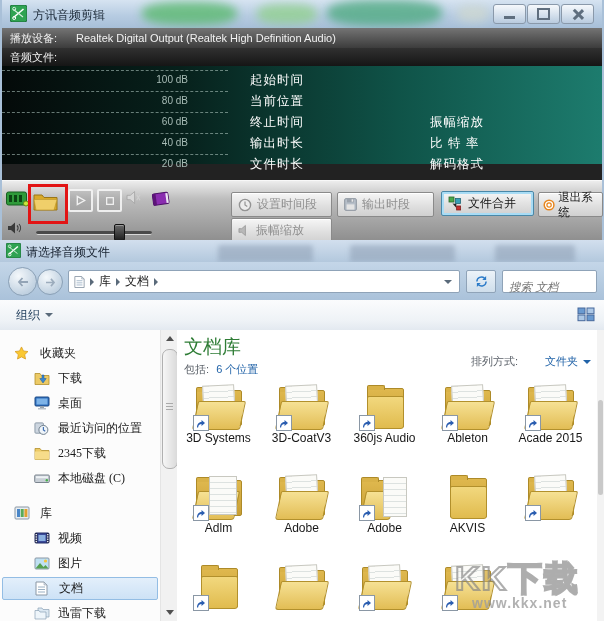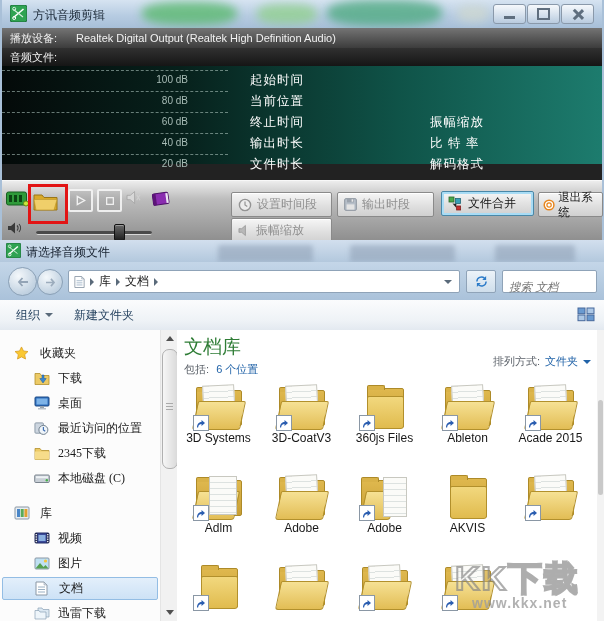--- a/index.html
+++ b/index.html
@@ -102,21 +102,21 @@
   .sthumb{position:absolute;left:1px;top:19px;width:14px;height:118px;border:1px solid #b0b0b0;border-radius:7px;
           background:linear-gradient(90deg,#f6f6f6,#dadada);}
   .sthumb::after{content:"";position:absolute;left:3px;top:53px;width:7px;height:7px;
                  background:repeating-linear-gradient(#aaa 0 1px,transparent 1px 3px);}
   
   .marea{position:absolute;left:177px;top:0;right:7px;bottom:0;overflow:hidden;background:#fff;}
   .lib-title{position:absolute;left:7px;top:4px;font-size:19px;color:#2f7d36;}
   .lib-sub{position:absolute;left:7px;top:32px;font-size:11px;color:#5a6068;}
   .lib-sub .link{color:#2163a8;margin-left:4px;}
   .arrange{position:absolute;right:6px;top:24px;font-size:11px;color:#5a6068;display:flex;align-items:center;gap:5px;}
-  .arrange .val{color:#2163a8;}
+  .arrange .val{color:#2163a8;margin-left:22px;}
   .fgrid{position:absolute;left:0;top:54px;display:grid;grid-template-columns:repeat(5,83px);grid-auto-rows:90px;}
   .cell{width:83px;text-align:center;}
   .fname{font-size:12px;color:#181818;line-height:14px;margin-top:1px;padding:0 4px;word-wrap:break-word;}
   .ficon{position:relative;width:54px;height:46px;margin:0 auto;}
   .fb{position:absolute;left:4px;top:6px;width:44px;height:34px;background:linear-gradient(#dfb84e,#c89f35);
       border:1px solid #ad8a28;border-radius:2px;}
   .fb::before{content:"";position:absolute;top:-4px;left:-1px;width:16px;height:4px;background:#d9b248;
       border:1px solid #ad8a28;border-bottom:none;border-radius:2px 2px 0 0;}
   .fp{position:absolute;left:11px;top:1px;width:30px;height:34px;background:#fbfbf8;border:1px solid #c8c8c0;
       transform:rotate(-3deg);background-image:repeating-linear-gradient(#0000 0 5px,#dde2e0 5px 6px);}
@@ -353,23 +353,20 @@
       <div class="searchbox">
         <input type="text" placeholder="搜索 文档" style="">
       </div>
     </div>
 
     <div class="d-cmd">
       <div class="cmd-btn" style="left:8px">
         <span>组织</span>
         <i class="tri-d"></i>
       </div>
-      <div class="cmd-btn" style="left:66px">
-        <span>新建文件夹</span>
-      </div>
       <div class="views">
         <svg width="18" height="15" viewBox="0 0 18 15">
             <rect x="1" y="1" width="7" height="5.7" fill="#6a9ad0" stroke="#46689c"></rect>
             <rect x="10" y="1" width="7" height="5.7" fill="#adc8e6" stroke="#46689c"></rect>
             <rect x="1" y="8" width="7" height="5.7" fill="#adc8e6" stroke="#46689c"></rect>
             <rect x="10" y="8" width="7" height="5.7" fill="#6a9ad0" stroke="#46689c"></rect>
           </svg>
       </div>
     </div>
 
@@ -549,21 +546,21 @@
           <div class="cell">
             <div class="ficon closed">
                 <i class="fb"></i>
                 <i class="ff"></i>
               <span class="scb">
                   <svg width="11" height="11" viewBox="0 0 11 11">
                     <path d="M2 9.5C2 5.5 4.5 4 6.5 4V2l3.5 3-3.5 3V6C5 6 3.3 6.8 3.1 9.5z" fill="#2a5db0"></path>
                   </svg>
                 </span>
             </div>
-            <div class="fname">360js Files</div>
+            <div class="fname">360js Audio</div>
           </div>
           <div class="cell">
             <div class="ficon">
                 <i class="fb"></i>
                 <i class="fp"></i>
                 <i class="ff"></i>
               <span class="scb">
                   <svg width="11" height="11" viewBox="0 0 11 11">
                     <path d="M2 9.5C2 5.5 4.5 4 6.5 4V2l3.5 3-3.5 3V6C5 6 3.3 6.8 3.1 9.5z" fill="#2a5db0"></path>
                   </svg>

